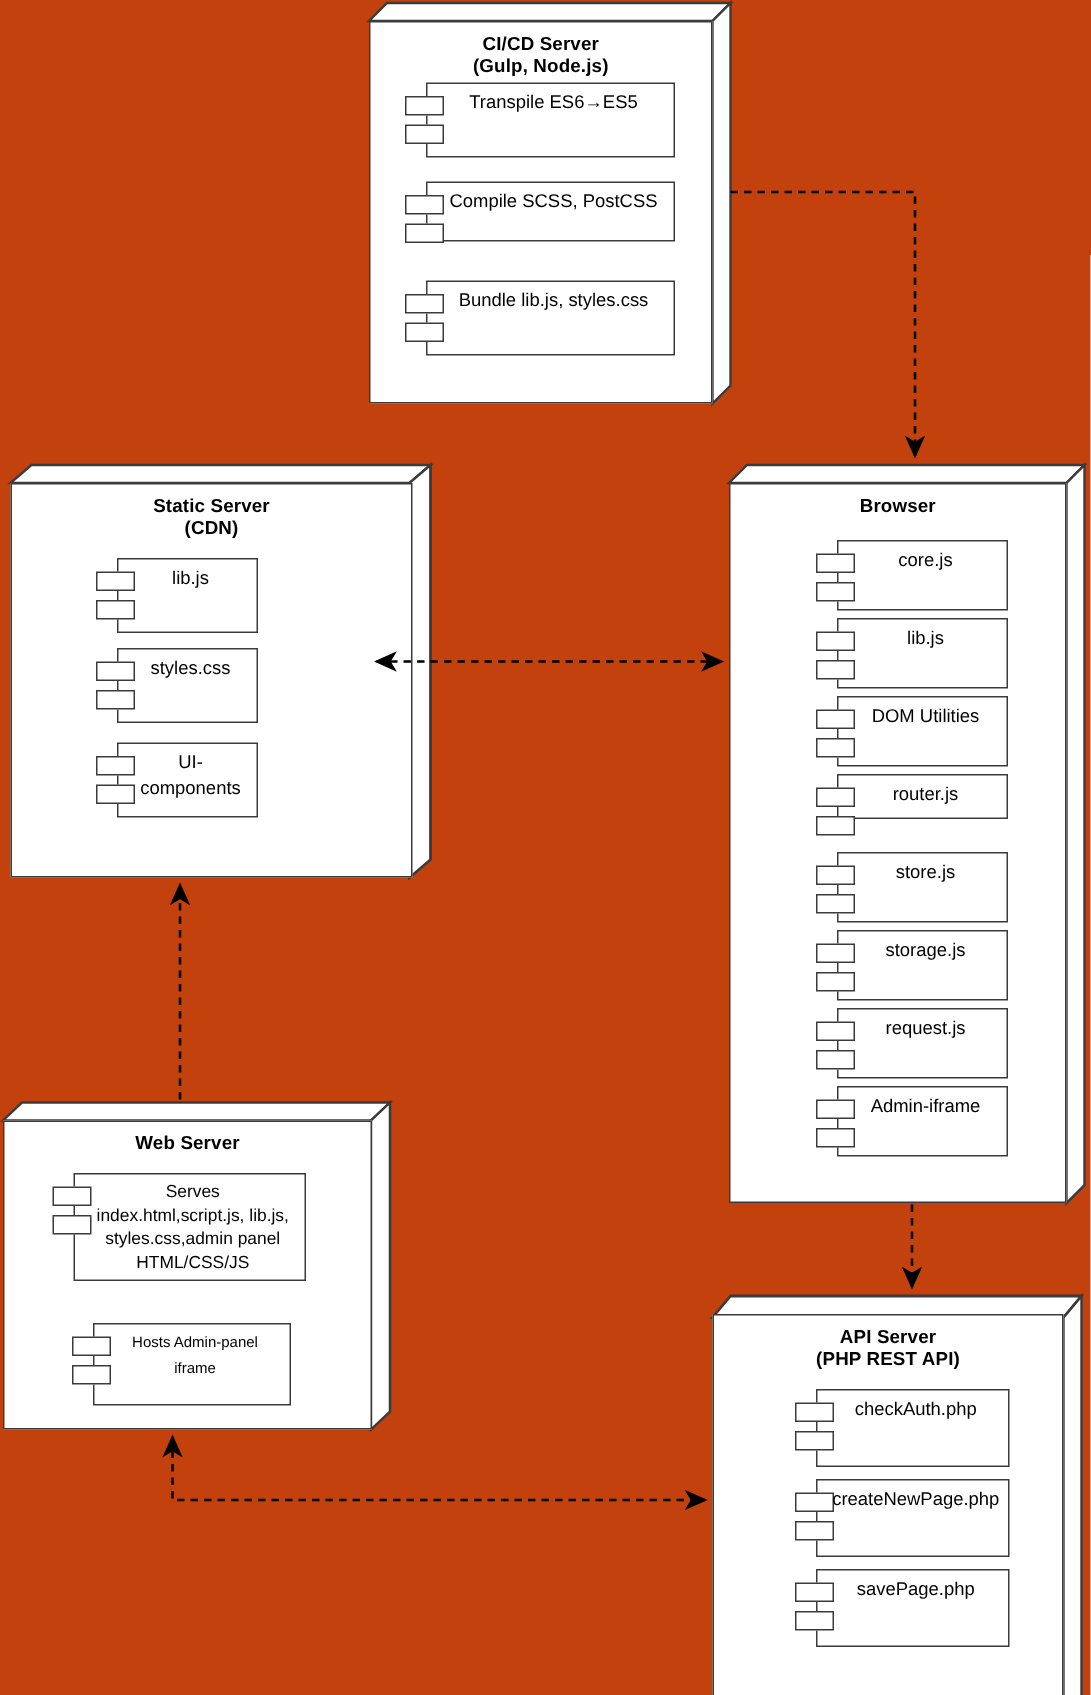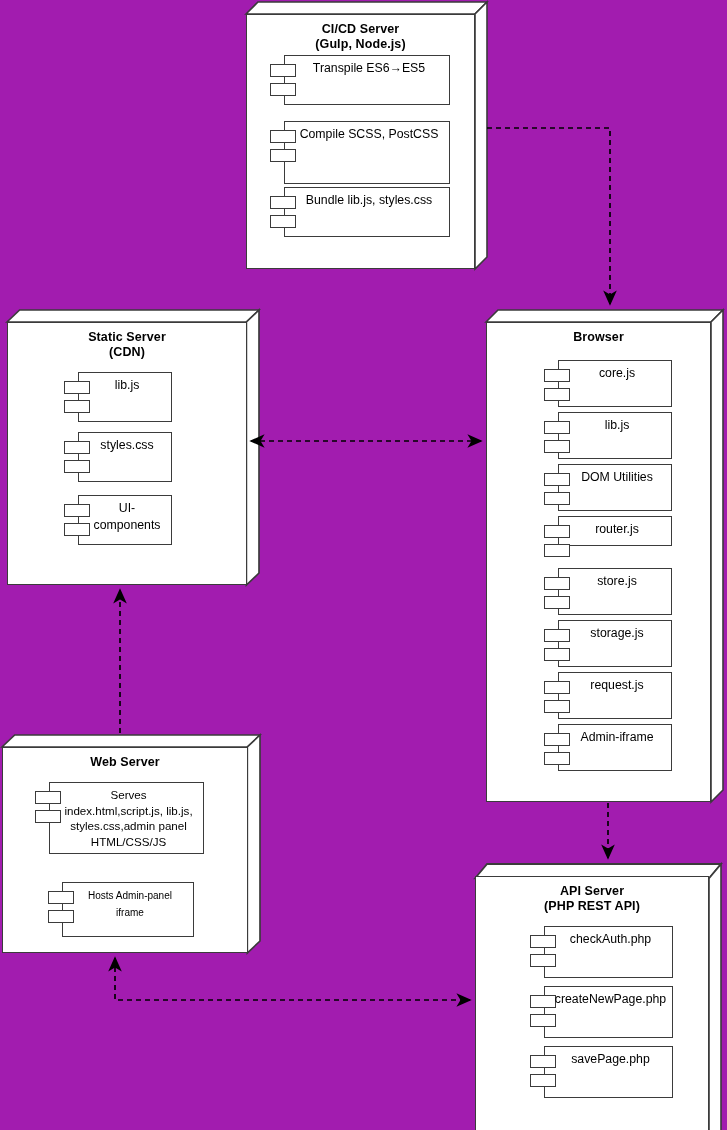--- a/index.html
+++ b/index.html
@@ -9,21 +9,21 @@
     background: #ffffff;
   }
   body {
     font-family: "Liberation Sans", sans-serif;
     -webkit-font-smoothing: antialiased;
   }
   #canvas {
     position: relative;
     width: 727px;
     height: 1130px;
-    background: #a21caf;
+    background: #c2410c;
     overflow: hidden;
   }
 
   
   .node {
     position: absolute;
   }
   .node .node-body {
     position: absolute;
     left: 0;
@@ -144,36 +144,36 @@
       <span class="sub">(Gulp, Node.js)</span>
     </div>
 
     <div class="component" style="left:24px; top:53px; width:180px; height:50px;">
       <div class="comp-rect"></div>
       <div class="tab tab-top"></div>
       <div class="tab tab-bottom"></div>
       <div class="comp-label">Transpile ES6→ES5</div>
     </div>
 
-    <div class="component" style="left:24px; top:119px; width:180px; height:63px;">
+    <div class="component" style="left:24px; top:119px; width:180px; height:40px;">
       <div class="comp-rect"></div>
       <div class="tab tab-top"></div>
       <div class="tab tab-bottom"></div>
       <div class="comp-label">Compile SCSS, PostCSS</div>
     </div>
 
     <div class="component" style="left:24px; top:185px; width:180px; height:50px;">
       <div class="comp-rect"></div>
       <div class="tab tab-top"></div>
       <div class="tab tab-bottom"></div>
       <div class="comp-label">Bundle lib.js, styles.css</div>
     </div>
   </div>
 
-  <div class="node" style="left:7px; top:310px; width:252px; height:275px;">
+  <div class="node" style="left:7px; top:310px; width:280px; height:275px;">
     <div class="node-3d">
       <svg viewBox="0 0 240 275" preserveAspectRatio="none">
         <polygon points="0,12 12,0 240,0 228,12" fill="#ffffff" stroke="#3b3b3b" stroke-width="1.6"></polygon>
         <polygon points="228,12 240,0 240,263 228,275" fill="#ffffff" stroke="#3b3b3b" stroke-width="1.6"></polygon>
       </svg>
     </div>
     <div class="node-body"></div>
     <div class="node-title">
       <span>Static Server</span>
       <span class="sub">(CDN)</span>

